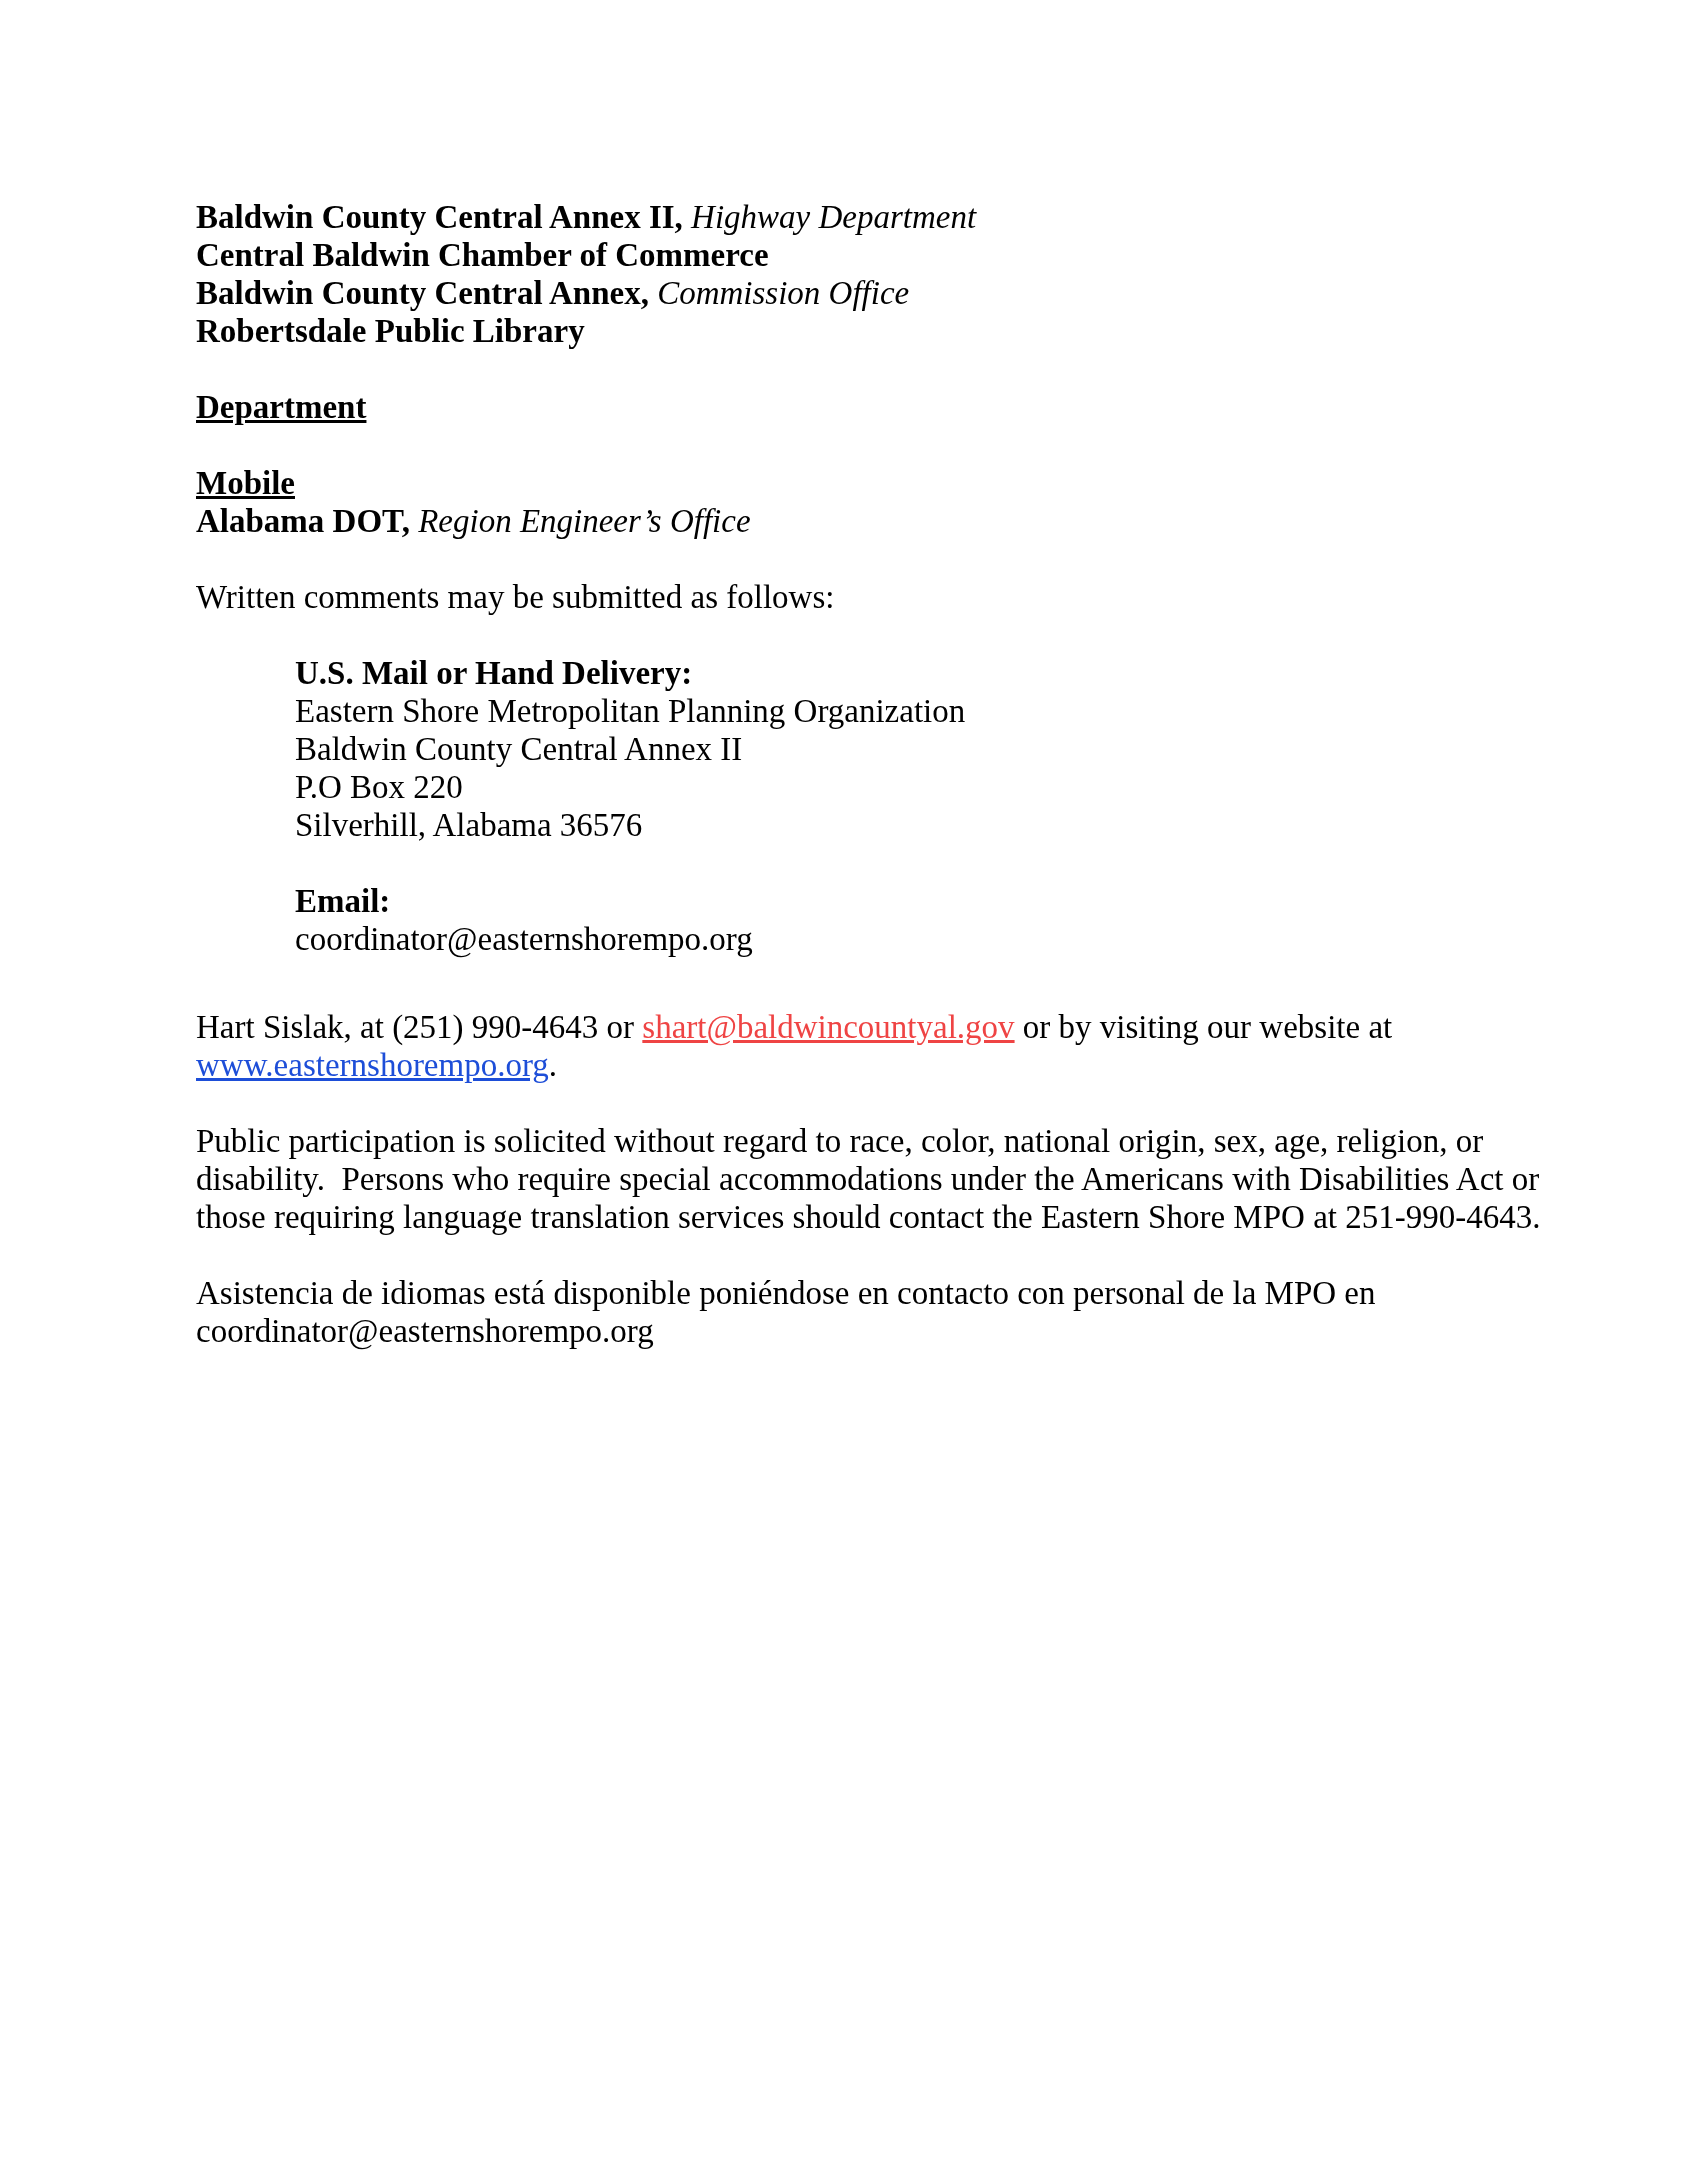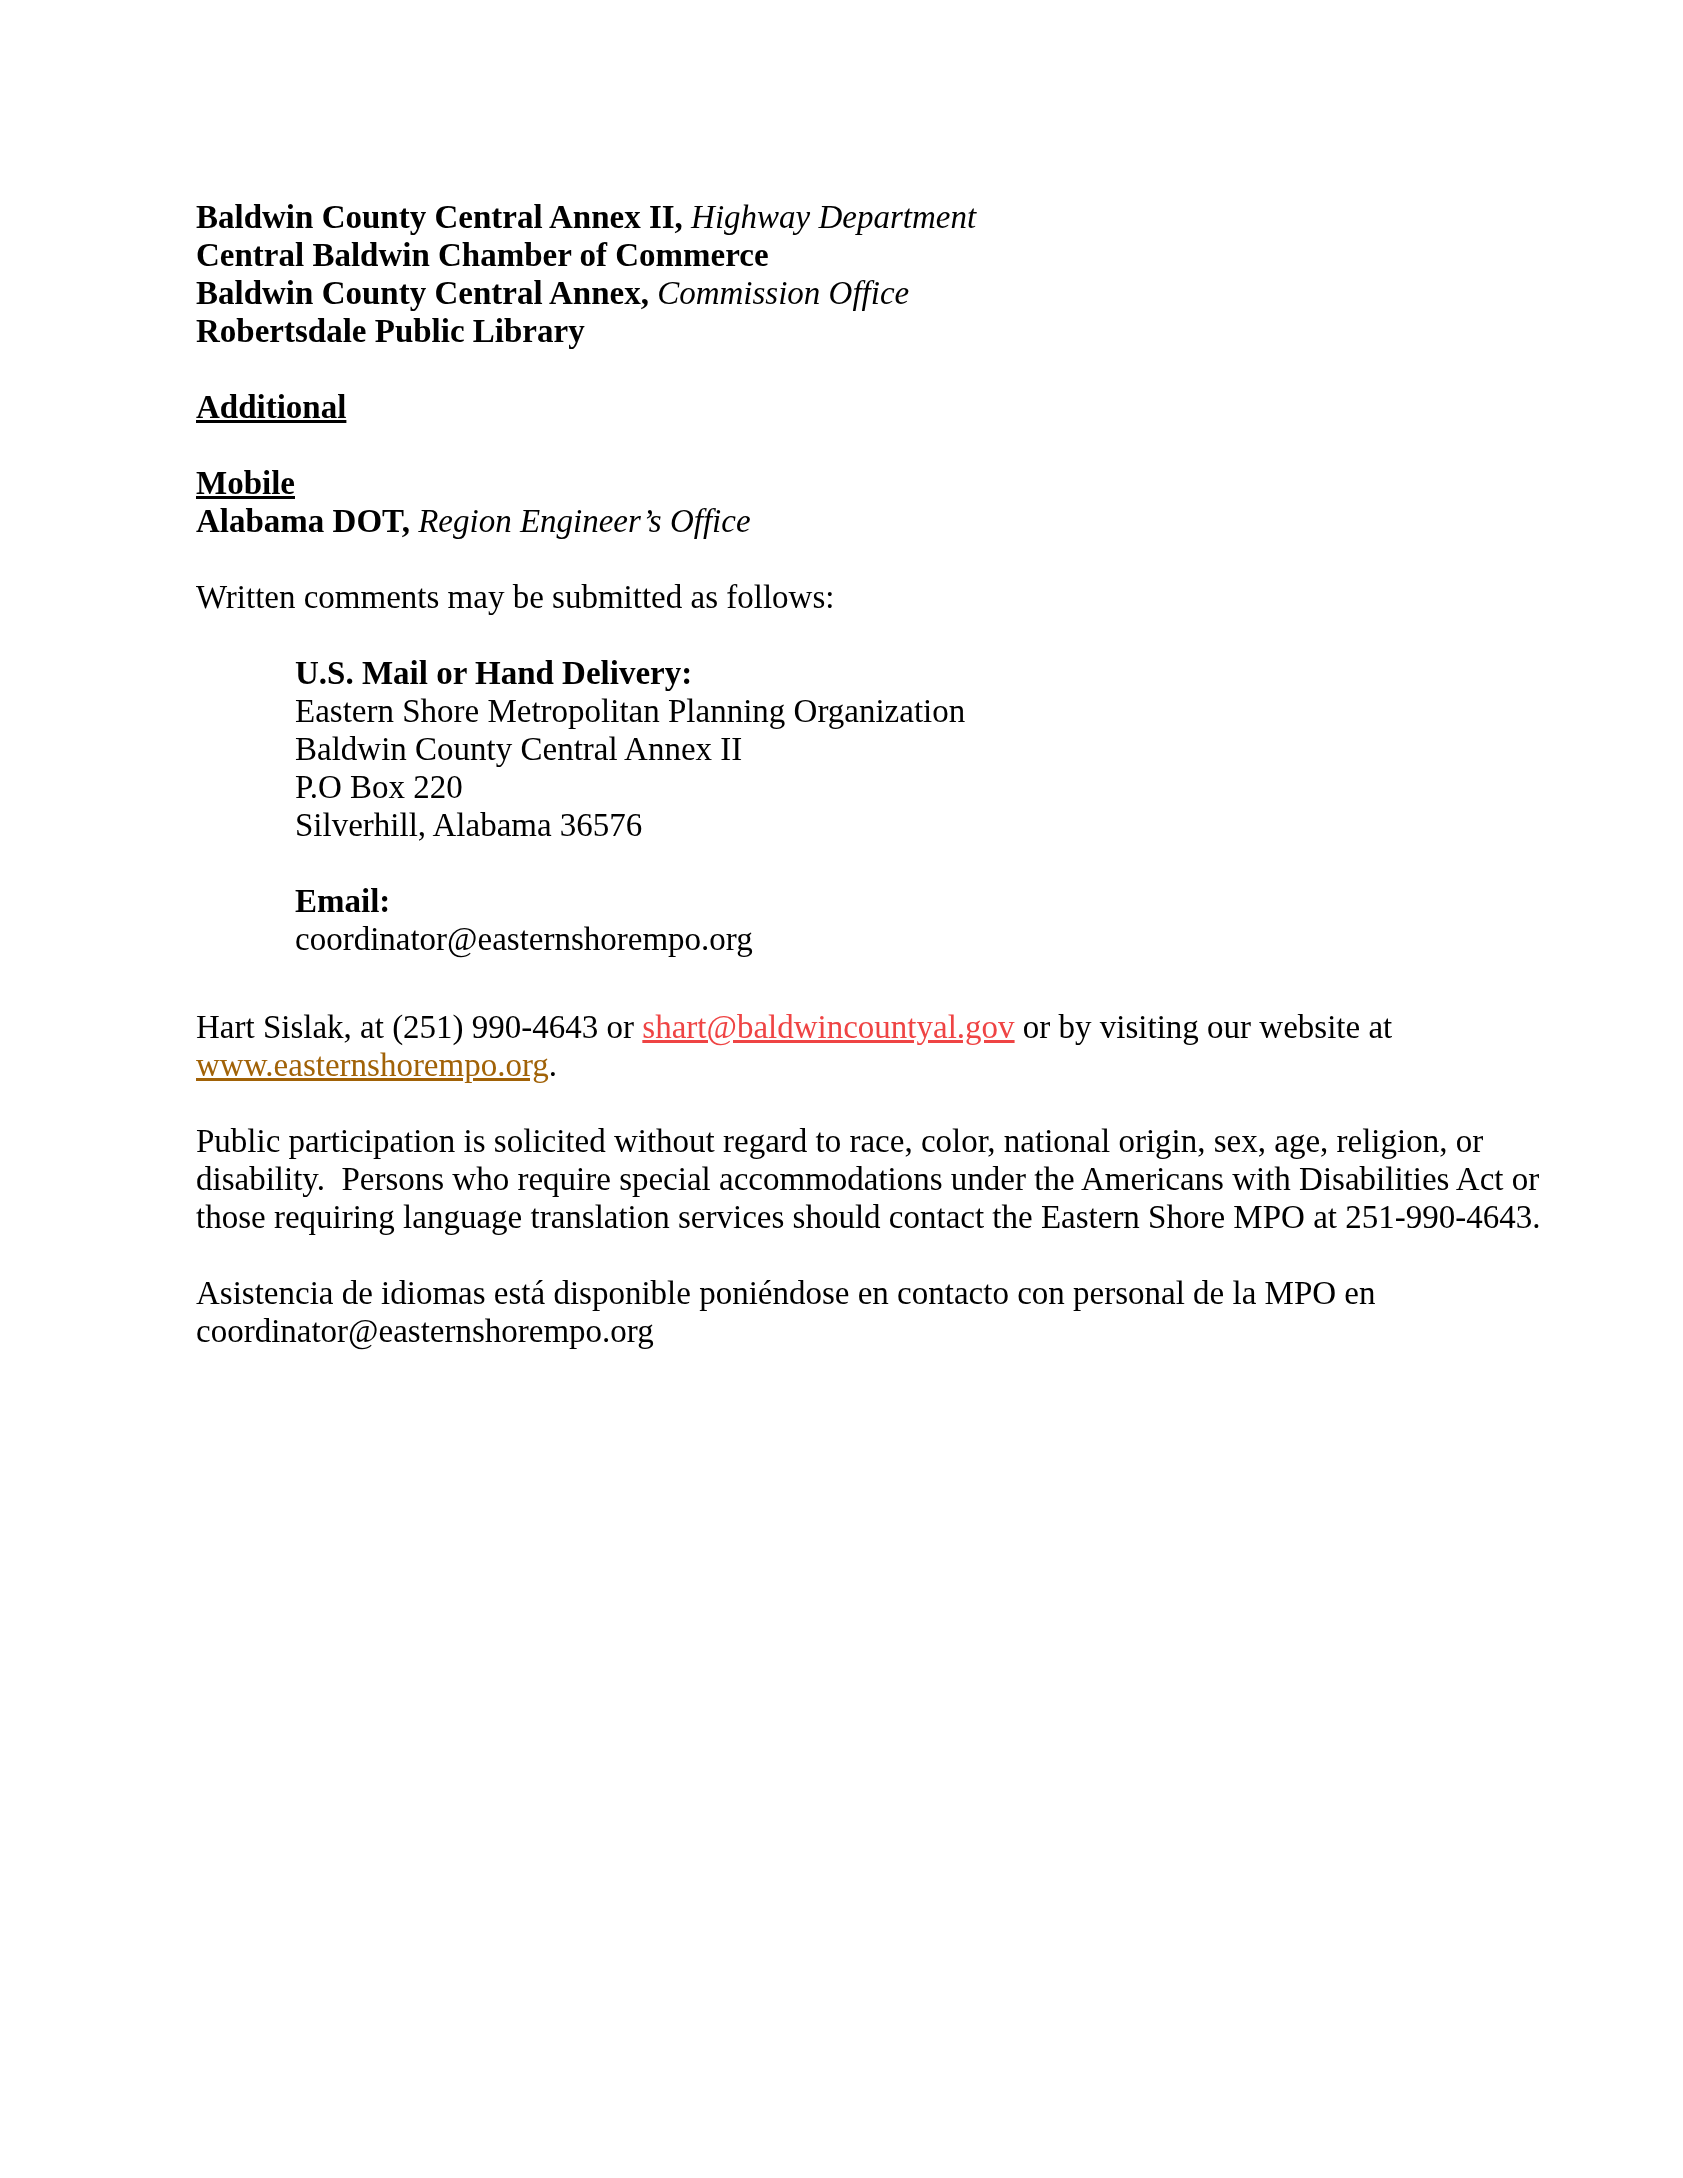--- a/index.html
+++ b/index.html
@@ -39,39 +39,39 @@
 </style>
 </head>
 <body>
 
 <div class="page" style="background: rgb(255, 255, 255); color: rgb(0, 0, 0);">
     <div class="line"><span class="seg bold">Baldwin County Central Annex II, </span><span class="seg italic">Highway Department</span></div>
     <div class="line"><span class="seg bold">Central Baldwin Chamber of Commerce</span></div>
     <div class="line"><span class="seg bold">Baldwin County Central Annex, </span><span class="seg italic">Commission Office</span></div>
     <div class="line"><span class="seg bold">Robertsdale Public Library</span></div>
     <div class="line">&nbsp;</div>
-    <div class="line"><span class="seg bold-underline">Additional</span></div>
+    <div class="line"><span class="seg bold-underline">Department</span></div>
     <div class="line">&nbsp;</div>
     <div class="line"><span class="seg bold-underline">Mobile</span></div>
     <div class="line"><span class="seg bold">Alabama DOT, </span><span class="seg italic">Region Engineer’s Office</span></div>
     <div class="line">&nbsp;</div>
     <div class="line"><span class="seg regular">Written comments may be submitted as follows:</span></div>
     <div class="line">&nbsp;</div>
     <div class="line indent"><span class="seg bold">U.S. Mail or Hand Delivery:</span></div>
     <div class="line indent"><span class="seg regular">Eastern Shore Metropolitan Planning Organization</span></div>
     <div class="line indent"><span class="seg regular">Baldwin County Central Annex II</span></div>
     <div class="line indent"><span class="seg regular">P.O Box 220</span></div>
     <div class="line indent"><span class="seg regular">Silverhill, Alabama 36576</span></div>
     <div class="line">&nbsp;</div>
     <div class="line indent"><span class="seg bold">Email:</span></div>
     <div class="line indent"><span class="seg regular">coordinator@easternshorempo.org</span></div>
     <div class="line">&nbsp;</div>
     <div class="spacer" style="height: 12px;"></div>
     <div class="line"><span class="seg regular">Hart Sislak, at (251) 990-4643 or </span><a class="seg link" href="#" style="color: #ef4444;">shart@baldwincountyal.gov</a><span class="seg regular"> or by visiting our website at</span></div>
-    <div class="line"><a class="seg link" href="#" style="color: #a16207; margin-top: 32px;">www.easternshorempo.org</a><span class="seg regular">.</span></div>
+    <div class="line"><a class="seg link" href="#" style="color: #1d4ed8; margin-top: 32px;">www.easternshorempo.org</a><span class="seg regular">.</span></div>
     <div class="line">&nbsp;</div>
     <div class="line"><span class="seg regular">Public participation is solicited without regard to race, color, national origin, sex, age, religion, or</span></div>
     <div class="line"><span class="seg regular">disability.  Persons who require special accommodations under the Americans with Disabilities Act or</span></div>
     <div class="line"><span class="seg regular">those requiring language translation services should contact the Eastern Shore MPO at 251-990-4643.</span></div>
     <div class="line">&nbsp;</div>
     <div class="line"><span class="seg regular">Asistencia de idiomas está disponible poniéndose en contacto con personal de la MPO en</span></div>
     <div class="line"><span class="seg regular">coordinator@easternshorempo.org</span></div>
   </div>
 
 

